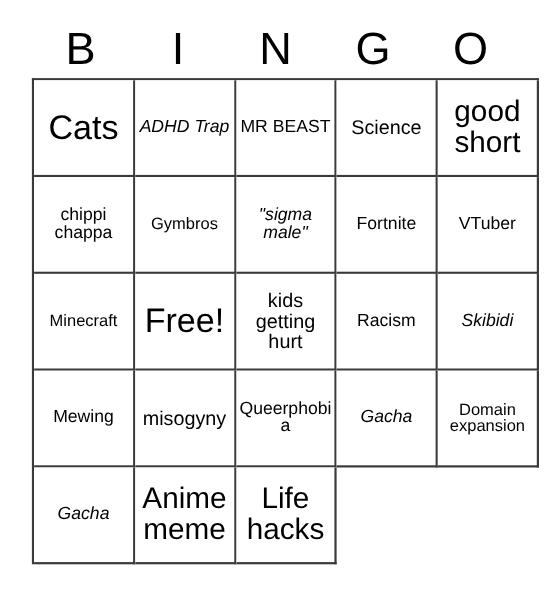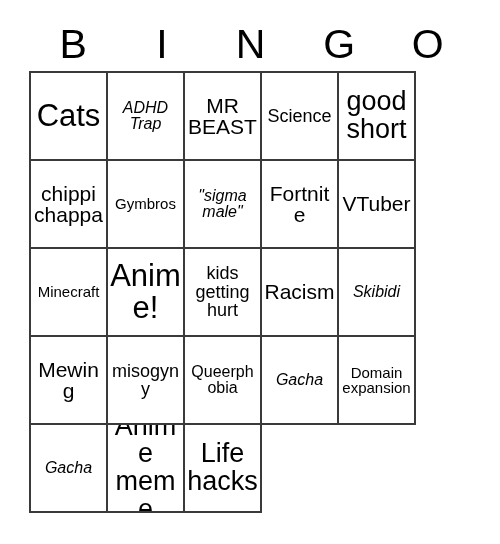--- a/index.html
+++ b/index.html
@@ -39,21 +39,21 @@
     font-size: 41px;
     line-height: 1;
     font-weight: 400;
     color: #000000;
     letter-spacing: 0px;
   }
   .grid {
     position: absolute;
     left: 29px;
     top: 71px;
-    width: 387px;
+    width: 461px;
     height: 442px;
     border-top: 2px solid #3a3a3a;
     border-left: 2px solid #3a3a3a;
     box-sizing: border-box;
     display: grid;
     grid-template-columns: repeat(5, 1fr);
     grid-template-rows: repeat(5, 1fr);
     background: #ffffff;
   }
   .cell {
@@ -72,21 +72,21 @@
     text-align: center;
     line-height: 1.02;
     color: #000000;
     word-break: break-word;
     hyphens: none;
   }
   
   .fs-xxl .cell-text { font-size: 31px; }
   .fs-xl  .cell-text { font-size: 27px; }
   .fs-lg  .cell-text { font-size: 16px; font-style: italic; }
-  .fs-md  .cell-text { font-size: 21px; }
+  .fs-md  .cell-text { font-size: 16px; }
   .fs-sm  .cell-text { font-size: 18px; }
   .fs-xs  .cell-text { font-size: 15px; }
   .fs-xxs .cell-text { font-size: 16px; }
 </style>
 </head>
 <body>
 
 <div class="bingo-card">
 
   <div class="header-row">
@@ -128,21 +128,21 @@
         <span class="cell-text">Fortnite</span>
       </div>
     <div class="cell fs-md">
         <span class="cell-text">VTuber</span>
       </div>
 
     <div class="cell fs-xs">
         <span class="cell-text">Minecraft</span>
       </div>
     <div class="cell fs-xxl">
-        <span class="cell-text">Anime!</span>
+        <span class="cell-text">Free!</span>
       </div>
     <div class="cell fs-sm">
         <span class="cell-text">kids getting hurt</span>
       </div>
 
     <div class="cell fs-md">
         <span class="cell-text">Racism</span>
       </div>
     <div class="cell fs-lg">
         <span class="cell-text">Skibidi</span>

